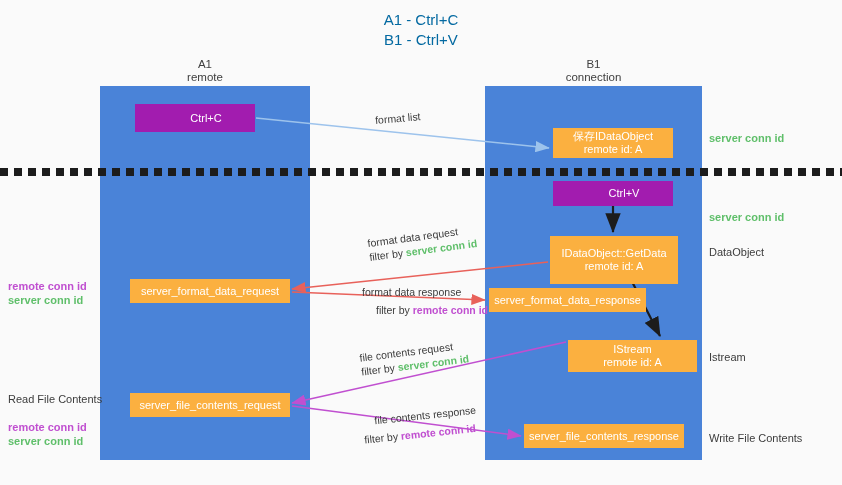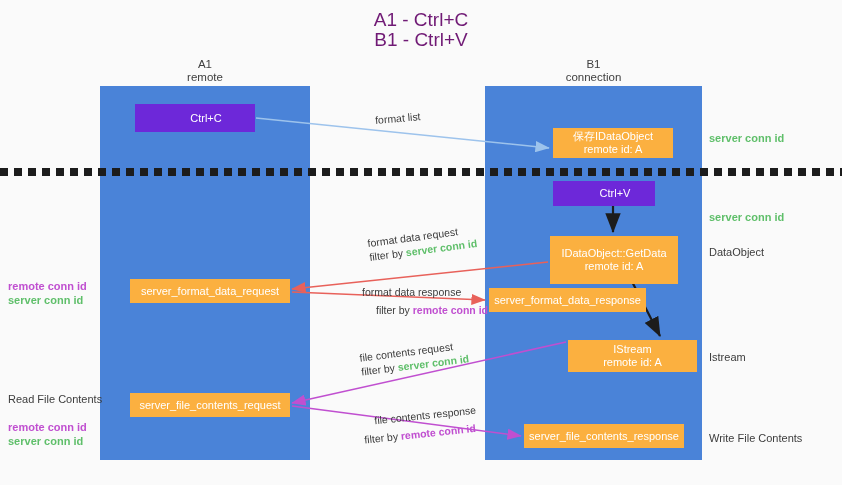--- a/index.html
+++ b/index.html
@@ -9,21 +9,21 @@
     font-family:"Liberation Sans","DejaVu Sans",sans-serif;
     overflow:hidden;
     position:relative;
     color:#3c3c3c;
   }
   #stage{position:absolute;left:0;top:0;width:842px;height:485px;}
 
   
   .title{
     position:absolute;left:0;top:10px;width:842px;
-    text-align:center;font-size:19px;line-height:20px;color:#701a75;
+    text-align:center;font-size:15px;line-height:20px;color:#0369a1;
   }
 
   
   .colhead{
     position:absolute;text-align:center;font-size:11.5px;line-height:13px;color:#404040;
   }
   #head-a1{left:100px;top:58px;width:210px;}
   #head-b1{left:485px;top:58px;width:217px;}
 
   
@@ -37,26 +37,26 @@
     background-image:repeating-linear-gradient(to right,#1c1c1c 0 8px,transparent 8px 14px);
   }
 
   
   .node{
     position:absolute;box-sizing:border-box;
     display:flex;align-items:center;justify-content:center;
     text-align:center;color:#ffffff;font-size:11px;line-height:13px;
     padding:3px 6px;
   }
-  .node.green{background:#6d28d9;padding-left:28px;}
+  .node.green{background:#a21caf;padding-left:28px;}
   .node.orange{background:#fbb040;}
 
   #n-ctrlc{left:135px;top:104px;width:120px;height:28px;}
   #n-save{left:553px;top:128px;width:120px;height:30px;}
-  #n-ctrlv{left:553px;top:181px;width:102px;height:25px;justify-content:center;}
+  #n-ctrlv{left:553px;top:181px;width:120px;height:25px;justify-content:center;}
   #n-getdata{left:550px;top:236px;width:128px;height:48px;}
   #n-fdreq{left:130px;top:279px;width:160px;height:24px;}
   #n-fdresp{left:489px;top:288px;width:157px;height:24px;}
   #n-istream{left:568px;top:340px;width:129px;height:32px;}
   #n-fcreq{left:130px;top:393px;width:160px;height:24px;}
   #n-fcresp{left:524px;top:424px;width:160px;height:24px;}
 
   
   .side{position:absolute;font-size:11px;line-height:14px;}
   .side.plain{color:#3c3c3c;}

